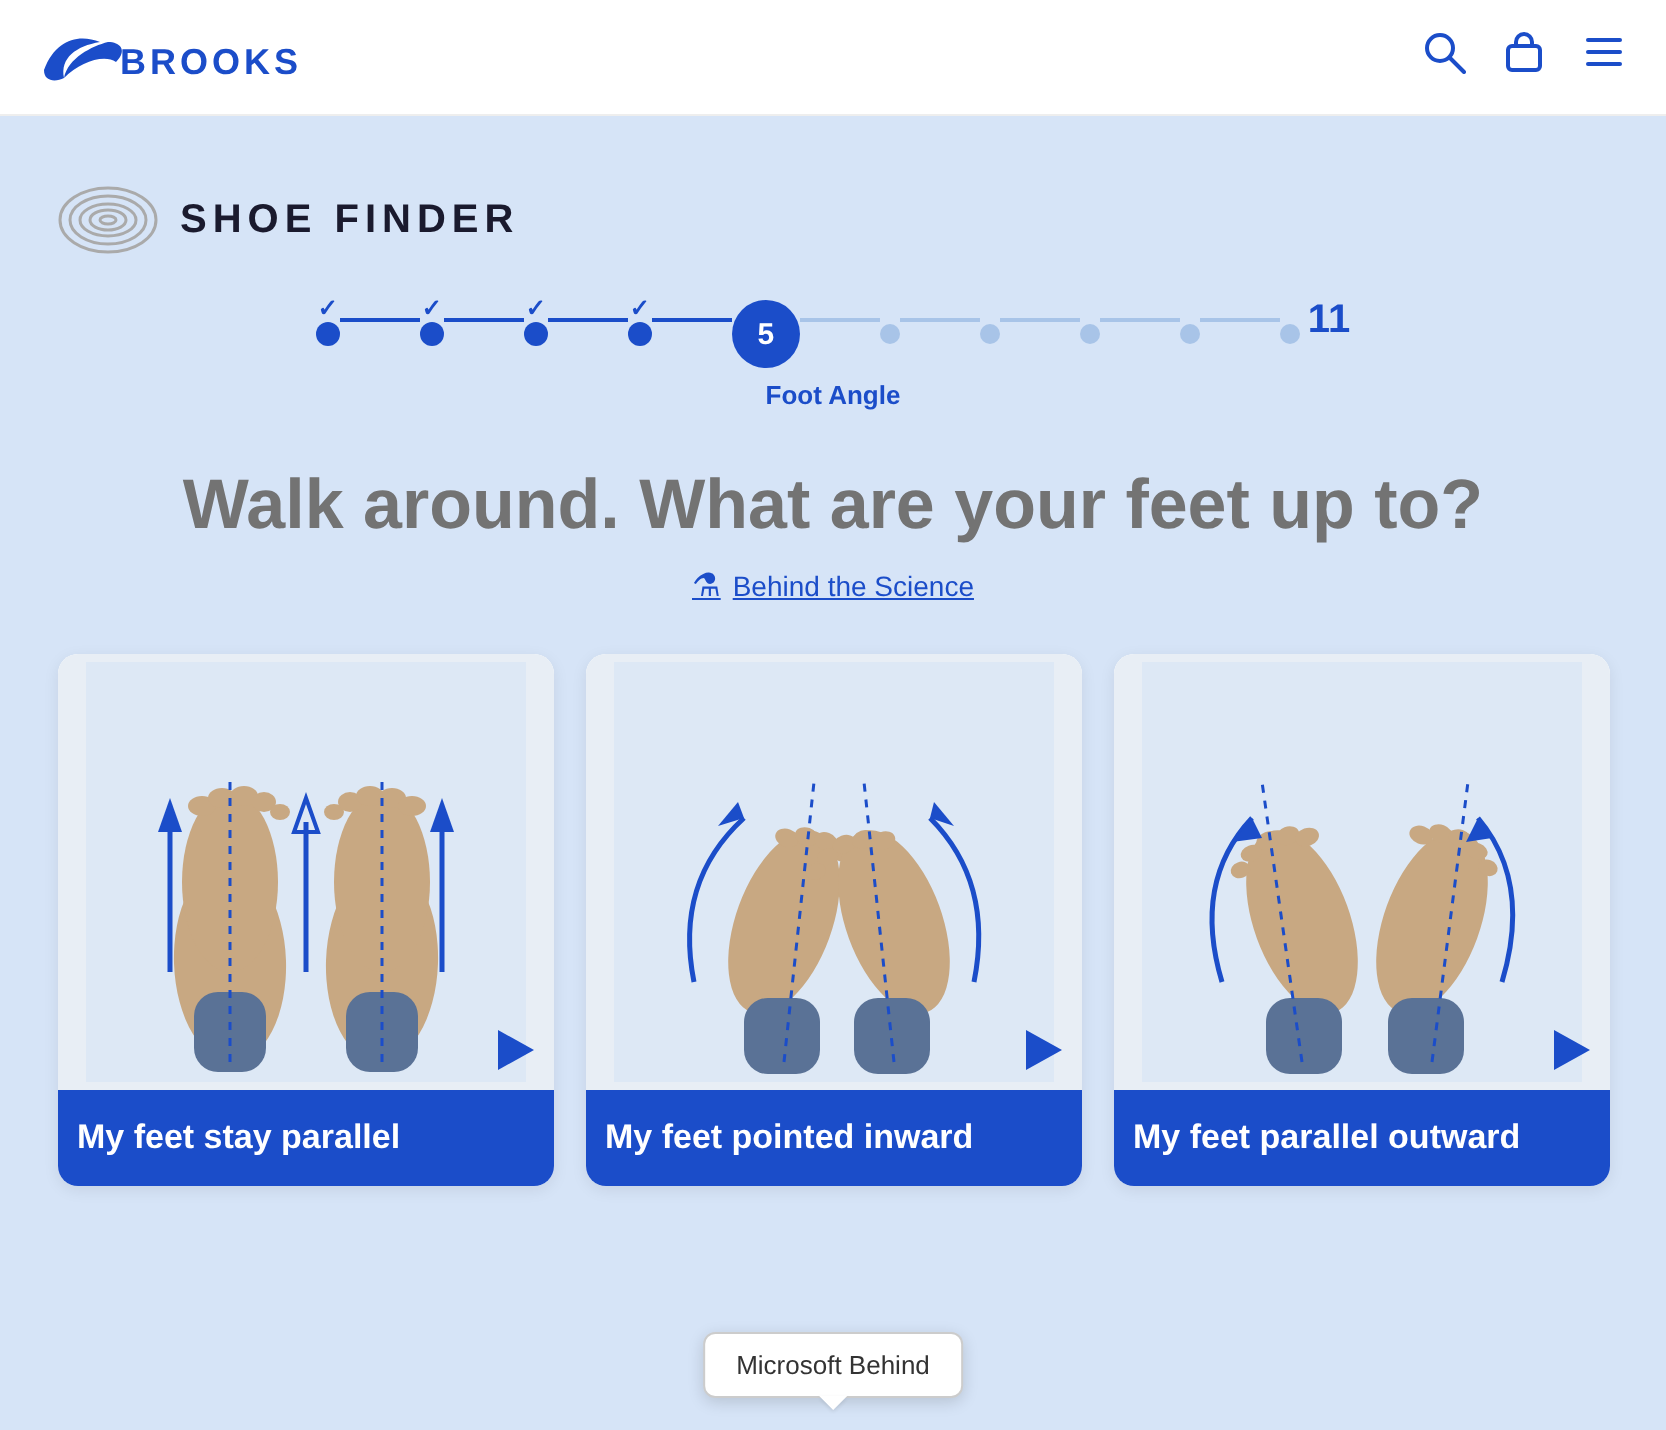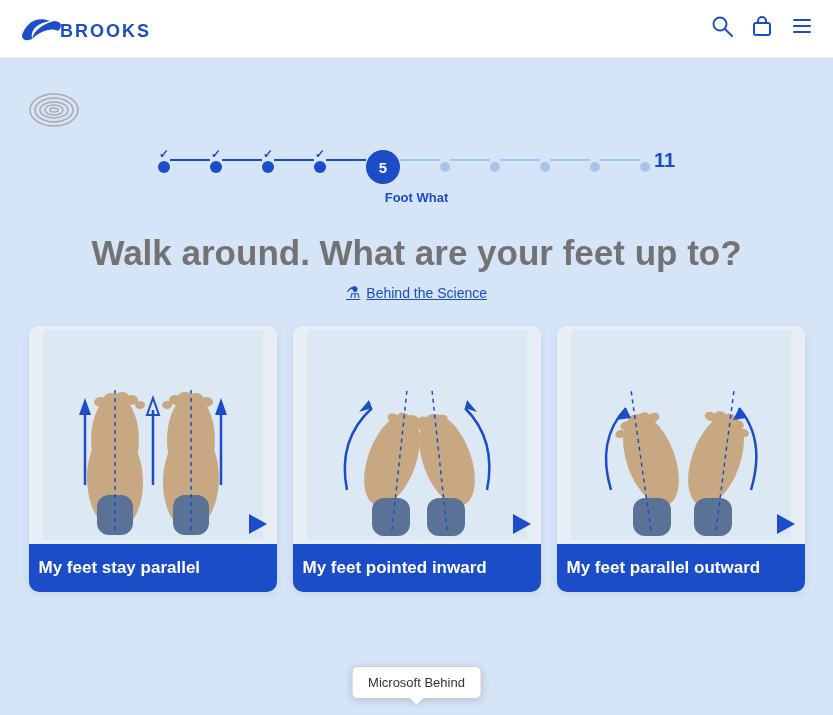--- a/index.html
+++ b/index.html
@@ -249,20 +249,21 @@
   <div style="display:flex; align-items:center; gap:10px; padding:14px 28px 8px 28px;">
     <div style="width:52px; height:36px;">
       <svg viewBox="0 0 52 36" width="52" height="36">
         <ellipse cx="26" cy="18" rx="24" ry="16" fill="none" stroke="#aaa" stroke-width="1.5"></ellipse>
         <ellipse cx="26" cy="18" rx="19" ry="12" fill="none" stroke="#aaa" stroke-width="1.5"></ellipse>
         <ellipse cx="26" cy="18" rx="14" ry="8" fill="none" stroke="#aaa" stroke-width="1.5"></ellipse>
         <ellipse cx="26" cy="18" rx="9" ry="5" fill="none" stroke="#aaa" stroke-width="1.5"></ellipse>
         <ellipse cx="26" cy="18" rx="4" ry="2" fill="none" stroke="#aaa" stroke-width="1.5"></ellipse>
       </svg>
     </div>
+    <span style="font-size:20px; font-weight:800; letter-spacing:3px; color:#1a1a2e;">SHOE FINDER</span>
   </div>
 
   <div class="progress-wrapper">
     <div class="steps-row">
 
       <div class="step-item">
         <span style="color:#1b4dc9; font-size:12px; font-weight:700;">✓</span>
         <div class="step-dot completed" style="width:12px;height:12px;"></div>
       </div>
       <div class="connector done"></div>
@@ -307,21 +308,21 @@
         <span style="font-size:12px; opacity:0;">&nbsp;</span>
         <div class="step-dot upcoming"></div>
       </div>
       <div class="connector"></div>
       <div class="step-item">
         <span style="font-size:12px; opacity:0;">&nbsp;</span>
         <div class="step-dot upcoming"></div>
       </div>
       <span class="step-number-end">11</span>
     </div>
-    <div class="step-label">Foot What</div>
+    <div class="step-label">Foot Angle</div>
   </div>
 
   <div class="question-section">
     <h2 class="question-title">Walk around. What are your feet up to?</h2>
     <a class="science-link">
       <span class="flask-icon">⚗</span>
       <span>Behind the Science</span>
     </a>
   </div>
 

